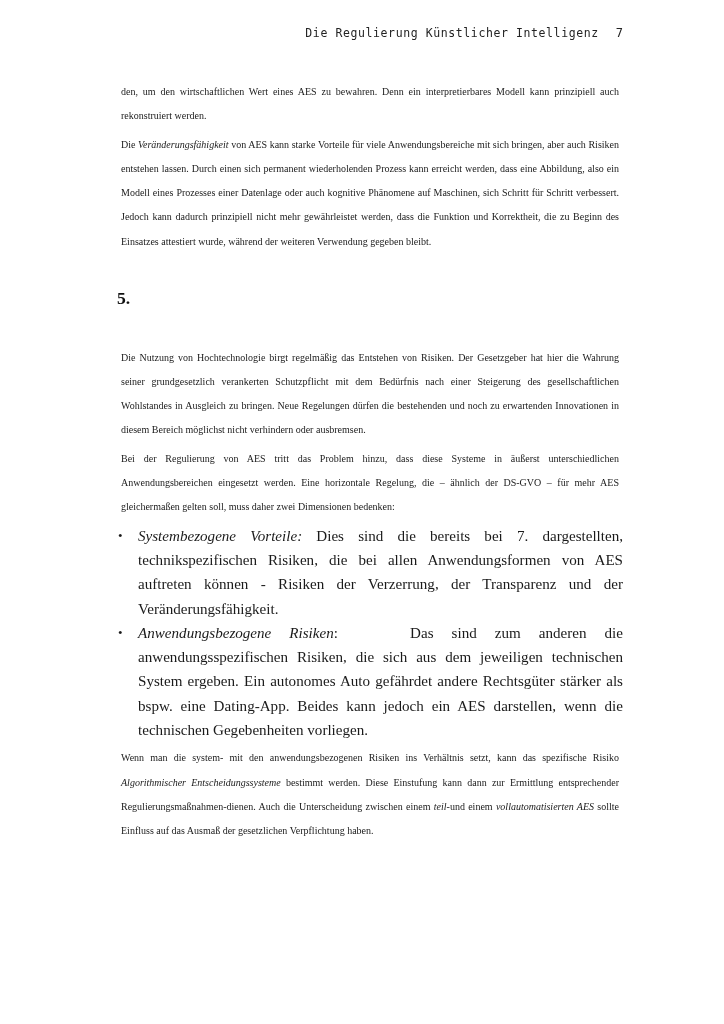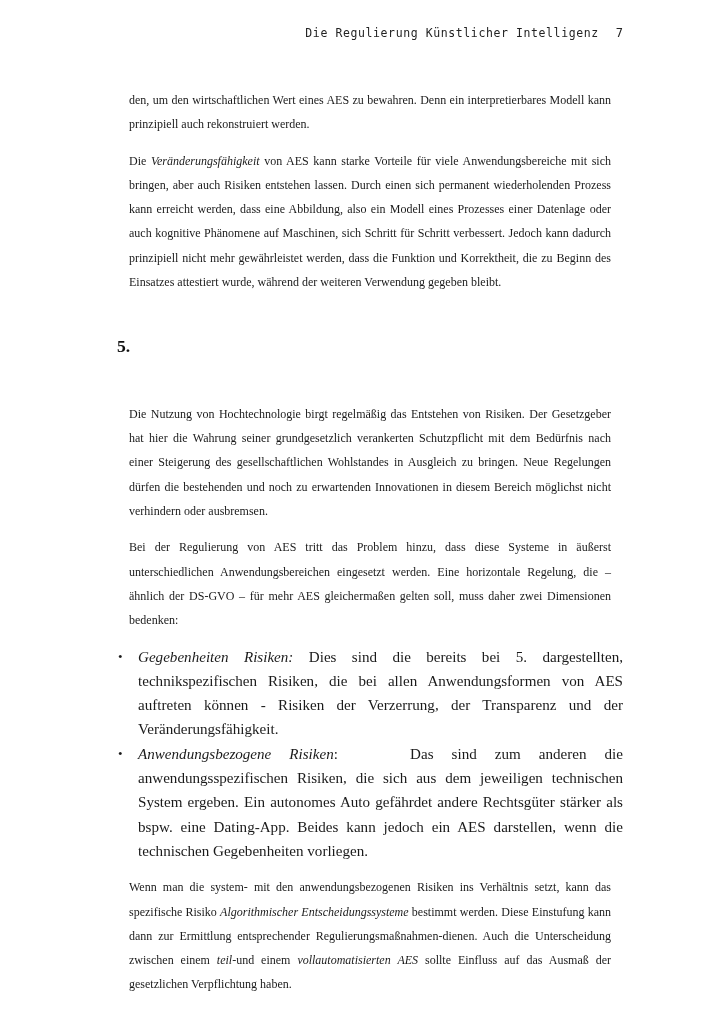--- a/index.html
+++ b/index.html
@@ -42,22 +42,22 @@
 
   
   .body-col {
     position: absolute;
     left: 117px;
     top: 76px;
     width: 506px;
   }
 
   p.para {
-    margin: 12px;
-    font-size: 12px;
+    margin: 4px;
+    font-size: 10px;
     line-height: 24.3px;
     text-align: justify;
     text-justify: inter-word;
     hyphens: manual;
     -webkit-hyphens: manual;
   }
   
 
   i, em { }
 
@@ -130,21 +130,21 @@
     </h2>
 
     <div class="gap-after-heading"></div>
 
     <p class="para">Die Nutzung von Hochtechnologie birgt regelmäßig das Entstehen von Risiken. Der Gesetzgeber hat hier die Wahrung seiner grundgesetzlich verankerten Schutzpflicht mit dem Bedürfnis nach einer Steigerung des gesellschaftlichen Wohlstandes in Ausgleich zu bringen. Neue Regelungen dürfen die bestehenden und noch zu erwartenden Innovationen in diesem Bereich möglichst nicht verhindern oder ausbremsen.</p>
 
     <p class="para">Bei der Regulierung von AES tritt das Problem hinzu, dass diese Systeme in äußerst unterschiedlichen Anwendungsbereichen eingesetzt werden. Eine horizontale Regelung, die – ähnlich der DS-GVO – für mehr AES gleichermaßen gelten soll, muss daher zwei Dimensionen bedenken:</p>
 
     <ul class="bullets">
       <li>
-        <span class="bullet-marker">•</span><i>Gegebenheiten Risiken:</i><span class="wide-gap"> </span><span>Dies sind die bereits bei 5. dargestellten, technikspezifischen Risiken, die bei allen Anwendungsformen von AES auftreten können - Risiken der Verzerrung, der Transparenz und der Veränderungsfähigkeit.</span>
+        <span class="bullet-marker">•</span><i>Systembezogene Vorteile:</i><span class="wide-gap"> </span><span>Dies sind die bereits bei 7. dargestellten, technikspezifischen Risiken, die bei allen Anwendungsformen von AES auftreten können - Risiken der Verzerrung, der Transparenz und der Veränderungsfähigkeit.</span>
       </li>
       <li>
         <span class="bullet-marker">•</span><i>Anwendungsbezogene Risiken</i><span>:</span><span class="wide-gap">    </span><span>Das sind zum anderen die anwendungsspezifischen Risiken, die sich aus dem jeweiligen technischen System ergeben. Ein autonomes Auto gefährdet andere Rechtsgüter stärker als bspw. eine Dating-App. Beides kann jedoch ein AES darstellen, wenn die technischen Gegebenheiten vorliegen.</span>
       </li>
     </ul>
 
     <p class="para"><span>Wenn man die system- mit den anwendungsbezogenen Risiken ins Verhältnis setzt, kann das spezifische Risiko </span><i>Algorithmischer Entscheidungssysteme</i><span> bestimmt werden. Diese Einstufung kann dann zur Ermittlung entsprechender Regulierungsmaßnahmen-dienen. Auch die Unterscheidung zwischen einem </span><i>teil-</i><span>und einem </span><i>vollautomatisierten AES</i><span> sollte Einfluss auf das Ausmaß der gesetzlichen Verpflichtung haben.</span></p>
 
   </div>
 </div>

